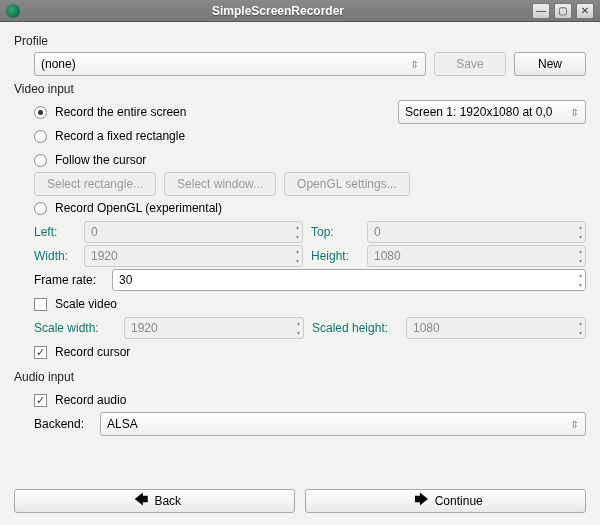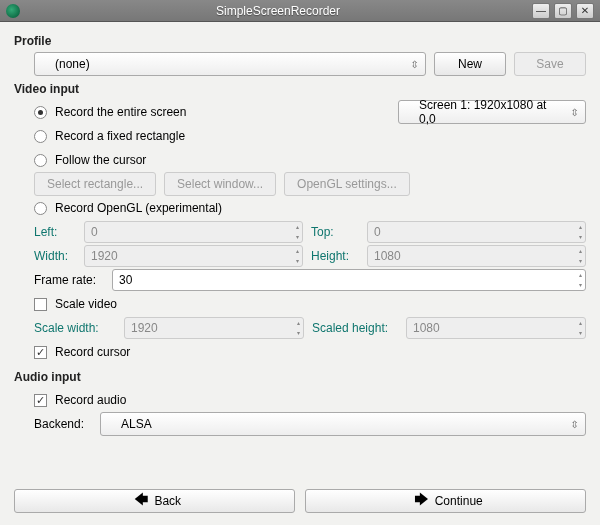--- a/index.html
+++ b/index.html
@@ -1,26 +1,26 @@
 <!DOCTYPE html>
 <html><head>
 <meta charset="utf-8">
 <style>
   * { box-sizing: border-box; margin: 0; padding: 0; font-family: sans-serif; font-size: 12px; }
   body { background: #fff; width: 600px; height: 525px; }
   .titlebar { background: linear-gradient(#888,#777); color: #fff; height: 22px; display: flex; align-items: center; padding: 0 6px; border-bottom: 1px solid #555; }
   .titlebar .icon { width: 14px; height: 14px; border-radius: 50%; background: radial-gradient(circle at 40% 40%,#3a7,#053); margin-right: 8px; }
-  .titlebar .title { flex: 1; text-align: center; font-weight: normal; color: #fff; text-shadow: 0 1px 1px rgba(0,0,0,.4); }
+  .titlebar .title { flex: 1; text-align: center; font-weight: bold; color: #fff; text-shadow: 0 1px 1px rgba(0,0,0,.4); }
   .winbtn { width: 18px; height: 16px; background: linear-gradient(#eee,#ccc); border: 1px solid #777; border-radius: 2px; margin-left: 4px; display: flex; align-items: center; justify-content: center; font-size: 10px; color: #333; cursor: pointer; }
   .content { padding: 12px 14px; background: #f2f2f0; height: calc(525px - 22px); display: flex; flex-direction: column; gap: 6px; }
-  .section-title { font-weight: bold; margin-bottom: 4px; color: #222; }
+  .section-title { font-weight: normal; margin-bottom: 4px; color: #222; }
   .row { display: flex; align-items: center; gap: 8px; min-height: 24px; }
   .btn { background: linear-gradient(#fff,#e8e8e8); border: 1px solid #aaa; border-radius: 3px; height: 24px; display: flex; align-items: center; justify-content: center; cursor: pointer; padding: 0 12px; }
   .btn.disabled { color: #999; background: #eee; border-color: #ccc; cursor: default; }
-  .select { background: linear-gradient(#fff,#eee); border: 1px solid #aaa; border-radius: 3px; height: 24px; display: flex; align-items: center; padding: 0 20px; cursor: pointer; position: relative; }
+  .select { background: linear-gradient(#fff,#eee); border: 1px solid #aaa; border-radius: 3px; height: 24px; display: flex; align-items: center; padding: 0 6px; cursor: pointer; position: relative; }
   .select::after { content: "⇳"; position: absolute; right: 6px; color: #666; font-size: 10px; }
   .radio { width: 13px; height: 13px; border-radius: 50%; border: 1px solid #888; display: inline-flex; align-items: center; justify-content: center; cursor: pointer; background: #fff; }
   .radio.checked::after { content: ""; width: 5px; height: 5px; border-radius: 50%; background: #333; }
   .checkbox { width: 13px; height: 13px; border: 1px solid #888; display: inline-flex; align-items: center; justify-content: center; cursor: pointer; background: #fff; }
   .checkbox.checked::after { content: "✓"; font-size: 11px; color: #333; line-height: 1; }
   input.num { background: #fff; border: 1px solid #aaa; border-radius: 3px; height: 22px; padding: 0 18px 0 6px; width: 100%; }
   input.num:disabled { background: #eee; color: #888; border-color: #ccc; }
   .spinwrap { position: relative; flex: 1; }
   .spinwrap::after { content: "▴\A▾"; white-space: pre; position: absolute; right: 4px; top: 1px; font-size: 6px; line-height: 10px; color: #888; }
   label.dim { color: #0f766e; }
@@ -41,22 +41,22 @@
 </div>
 
 <div class="content">
 
   <div>
     <div class="section-title">Profile</div>
     <div class="row indent">
       <div class="select" style="flex:1">
           <span>(none)</span>
         </div>
+      <div class="btn disabled" style="width:72px">Save</div>
       <div class="btn" style="width:72px">New</div>
-      <div class="btn disabled" style="width:72px">Save</div>
     </div>
   </div>
 
   <div>
     <div class="section-title">Video input</div>
     <div class="indent">
       <div class="row">
         <span class="radio checked"></span>
         <label style="flex:1">Record the entire screen</label>
         <div class="select" style="width:188px">

